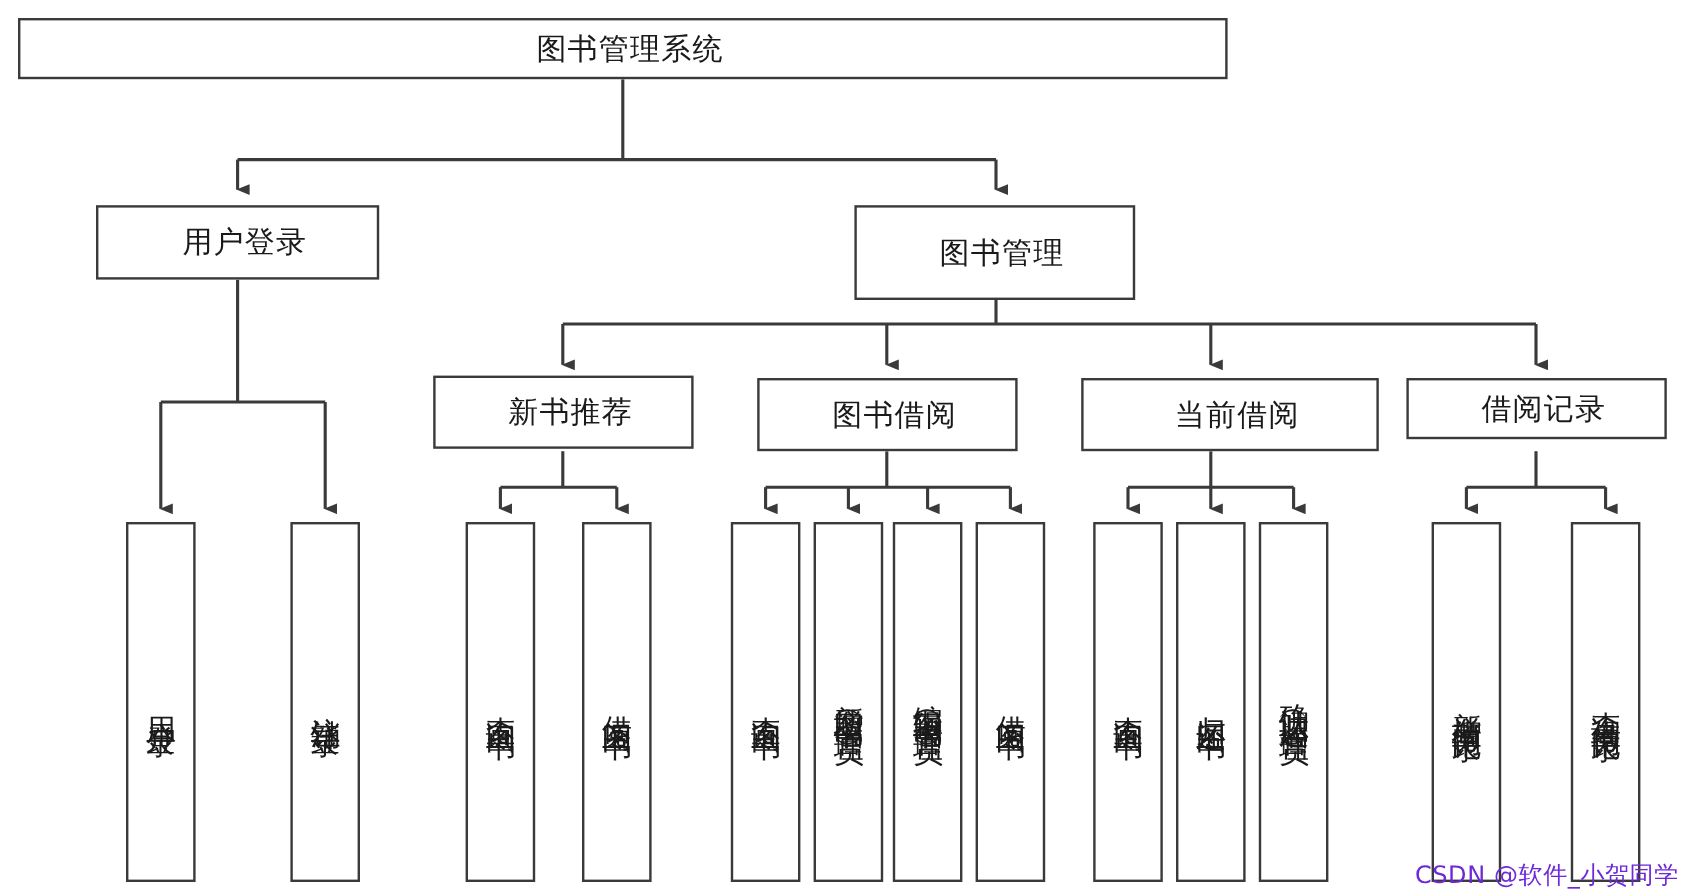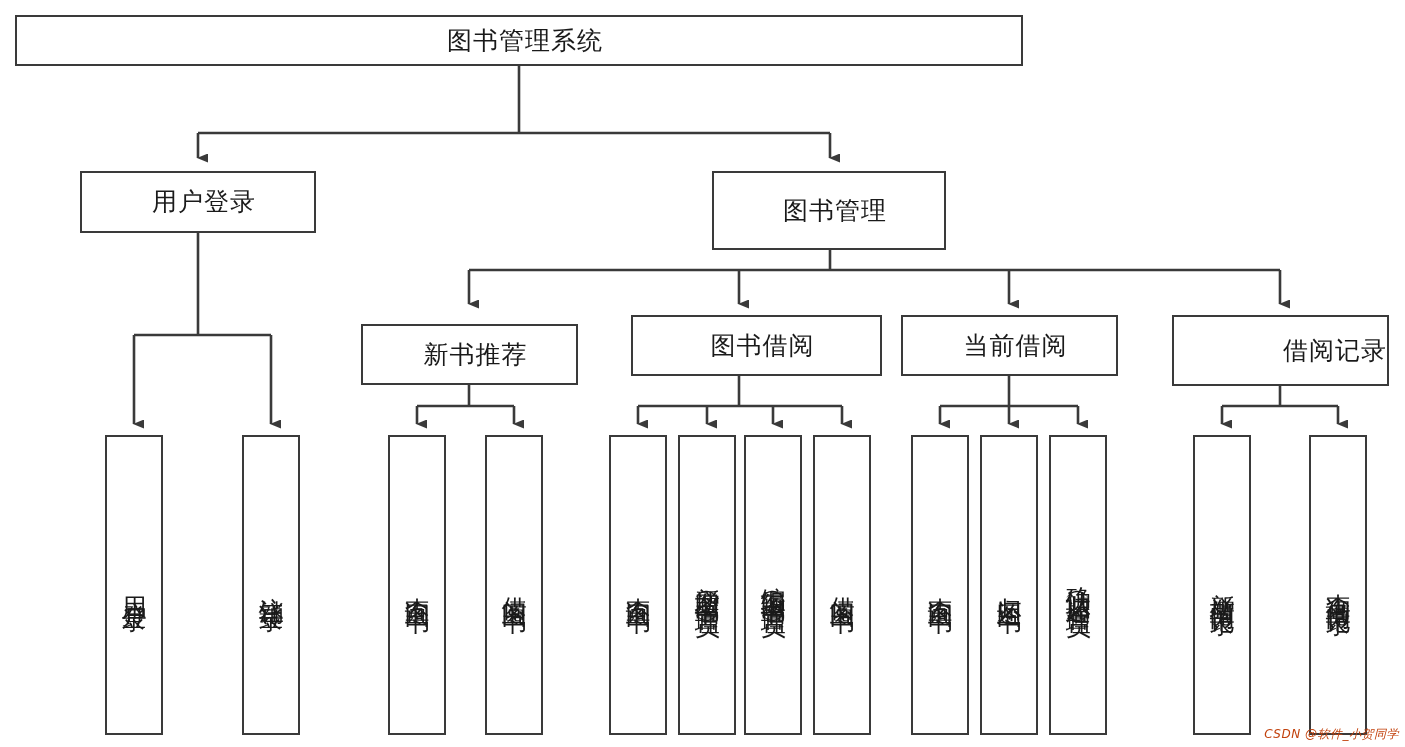--- a/index.html
+++ b/index.html
@@ -50,26 +50,25 @@
     writing-mode: vertical-rl;
     text-orientation: upright;
     letter-spacing: 4px;
     white-space: nowrap;
     display: block;
   }
   .watermark {
     position: absolute;
     right: 6px;
     bottom: 4px;
-    font-size: 12px;
-    color: #c2410c;
+    font-size: 20px;
+    color: #6d28d9;
     letter-spacing: 0.5px;
     white-space: nowrap;
     user-select: none;
-    font-style: italic;
   }
 </style>
 </head>
 <body>
 
 <div id="diagram-root">
 
   <svg class="connectors" viewBox="0 0 1405 747">
     <defs>
       <marker id="arrowhead" markerWidth="9" markerHeight="11" refX="4.5" refY="10" orient="auto" markerUnits="userSpaceOnUse">
@@ -124,30 +123,30 @@
     <span>图书管理系统</span>
   </div>
 
   <div class="node horizontal" style="left:80px; top:171px; width:236px; height:62px;">
     <span>用户登录</span>
   </div>
   <div class="node horizontal" style="left:712px; top:171px; width:234px; height:79px;">
     <span>图书管理</span>
   </div>
 
-  <div class="node horizontal" style="left:361px; top:324px; width:217px; height:61px;">
+  <div class="node horizontal" style="left:361px; top:313px; width:217px; height:61px;">
     <span>新书推荐</span>
   </div>
-  <div class="node horizontal" style="left:631px; top:315px; width:251px; height:61px;">
+  <div class="node horizontal" style="left:631px; top:315px; width:217px; height:61px;">
     <span>图书借阅</span>
   </div>
-  <div class="node horizontal" style="left:901px; top:315px; width:217px; height:61px;justify-content:center;">
+  <div class="node horizontal" style="left:901px; top:315px; width:248px; height:61px;justify-content:center;">
     <span>当前借阅</span>
   </div>
-  <div class="node horizontal" style="left:1172px; top:315px; width:217px; height:71px;justify-content:flex-end;">
+  <div class="node horizontal" style="left:1172px; top:315px; width:217px; height:51px;">
     <span>借阅记录</span>
   </div>
 
   <div class="node vertical" style="left:105px; top:435px; width:58px; height:300px;">
     <span class="vlabel">用户登录</span>
   </div>
   <div class="node vertical" style="left:242px; top:435px; width:58px; height:300px;">
     <span class="vlabel">注销登录</span>
   </div>
 

